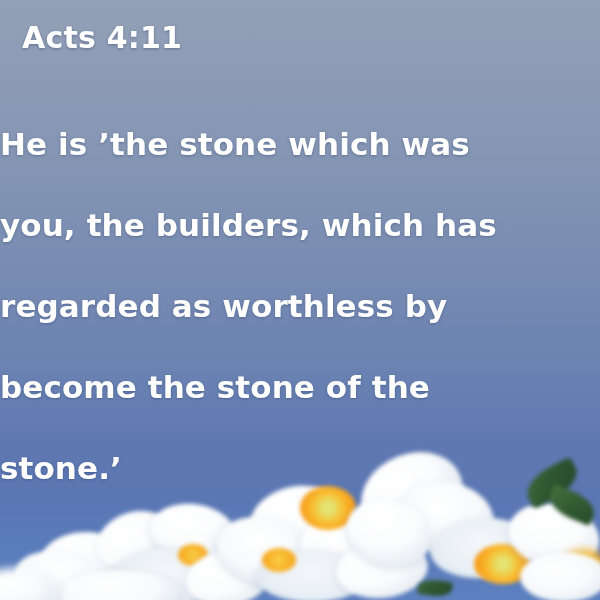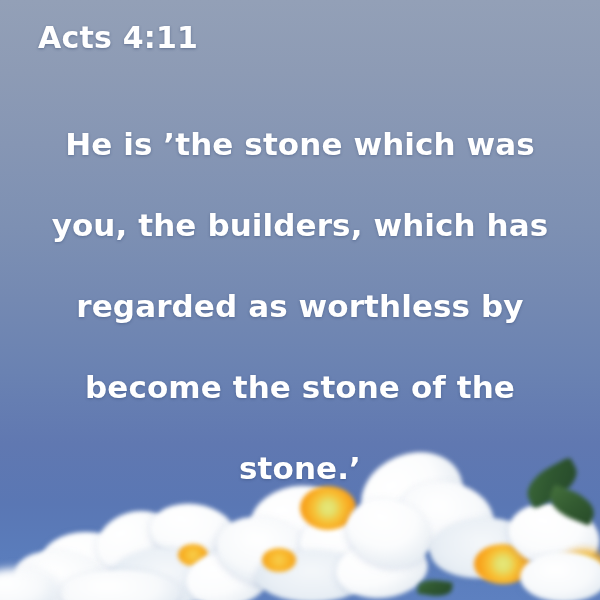--- a/index.html
+++ b/index.html
@@ -82,28 +82,26 @@
     left: 22px;
     top: 20px;
     font-family: "DejaVu Sans", sans-serif;
     font-weight: bold;
     font-size: 30px;
     line-height: 36px;
     color: #ffffff;
     letter-spacing: 0.2px;
     text-shadow: 0 1px 3px rgba(40,60,100,0.45);
     white-space: nowrap;
-    margin-left: 16px;
   }
   .verse {
     position: absolute;
     left: 0;
     top: 104px;
     width: 600px;
-    text-align: center;
   }
   .verse-line {
     font-family: "DejaVu Sans", sans-serif;
     font-weight: bold;
     font-size: 31px;
     line-height: 81px;
     color: #ffffff;
     letter-spacing: 0.1px;
     text-shadow: 0 1px 3px rgba(40,60,100,0.40);
     white-space: nowrap;

